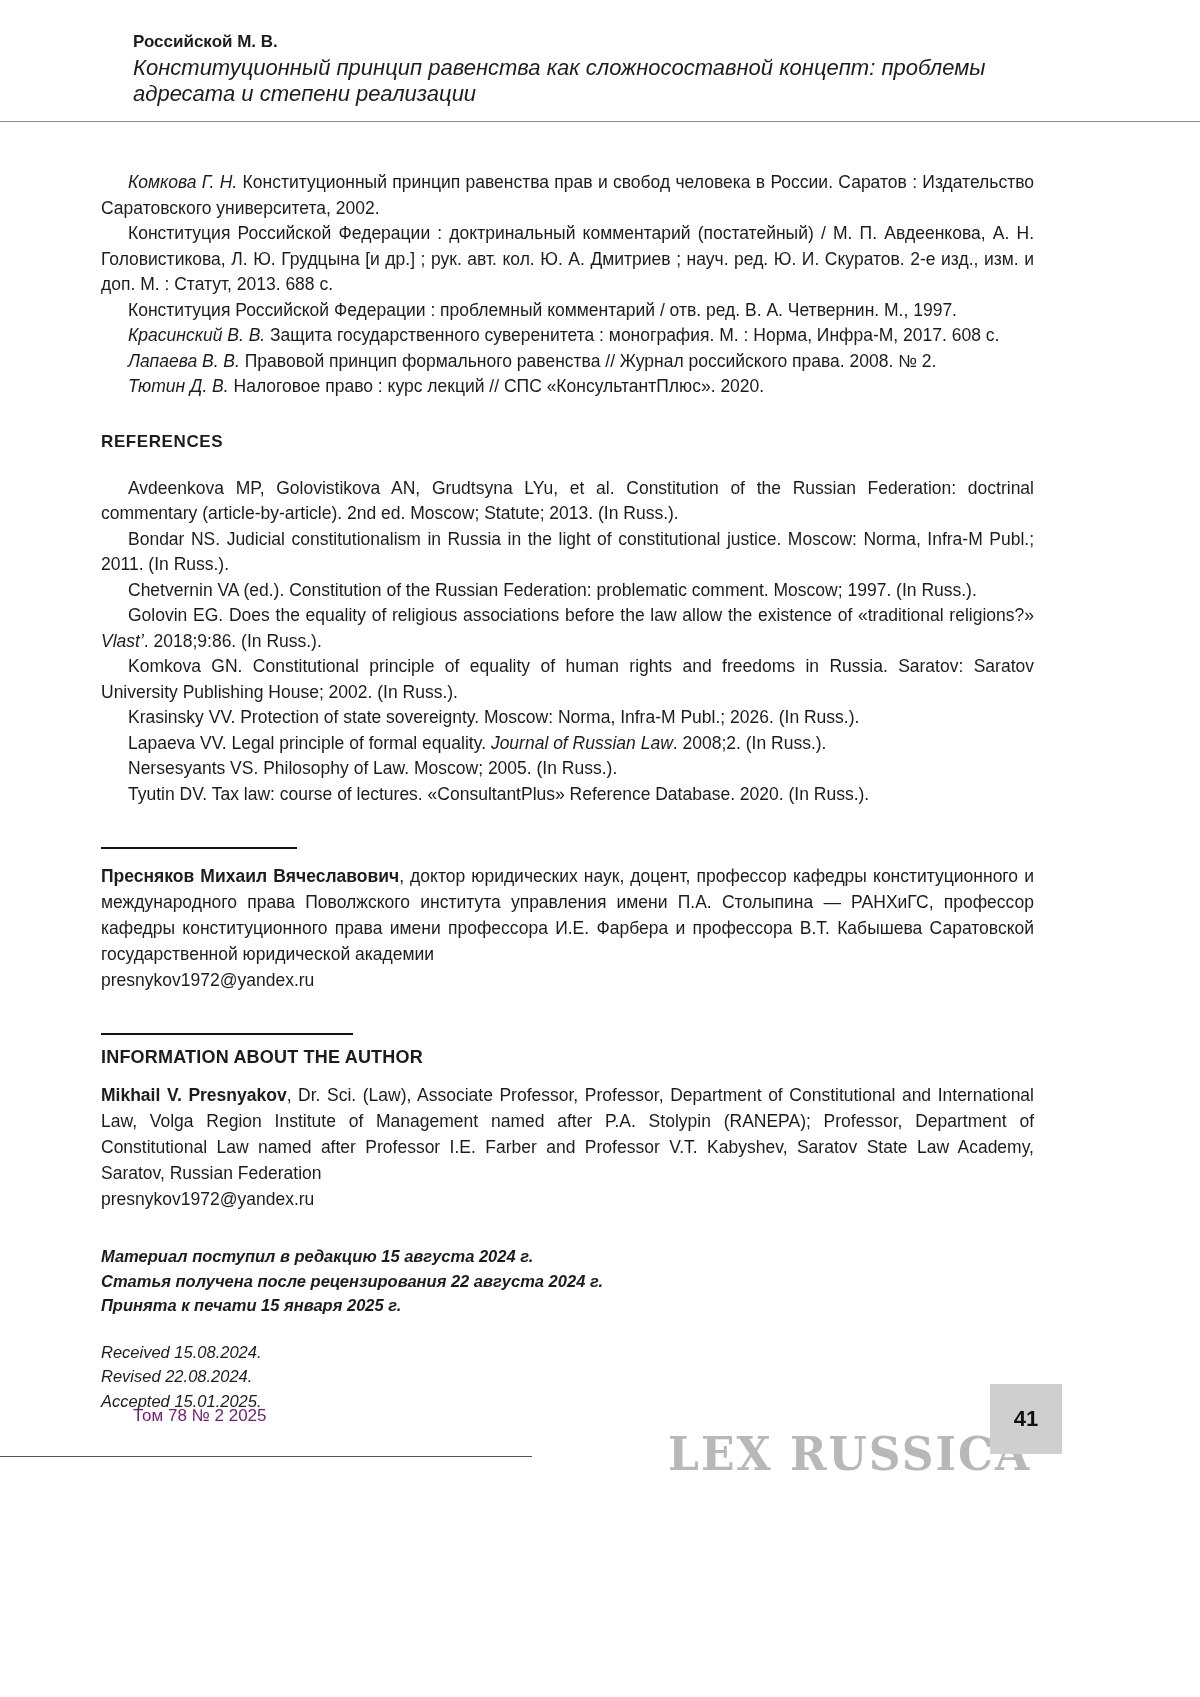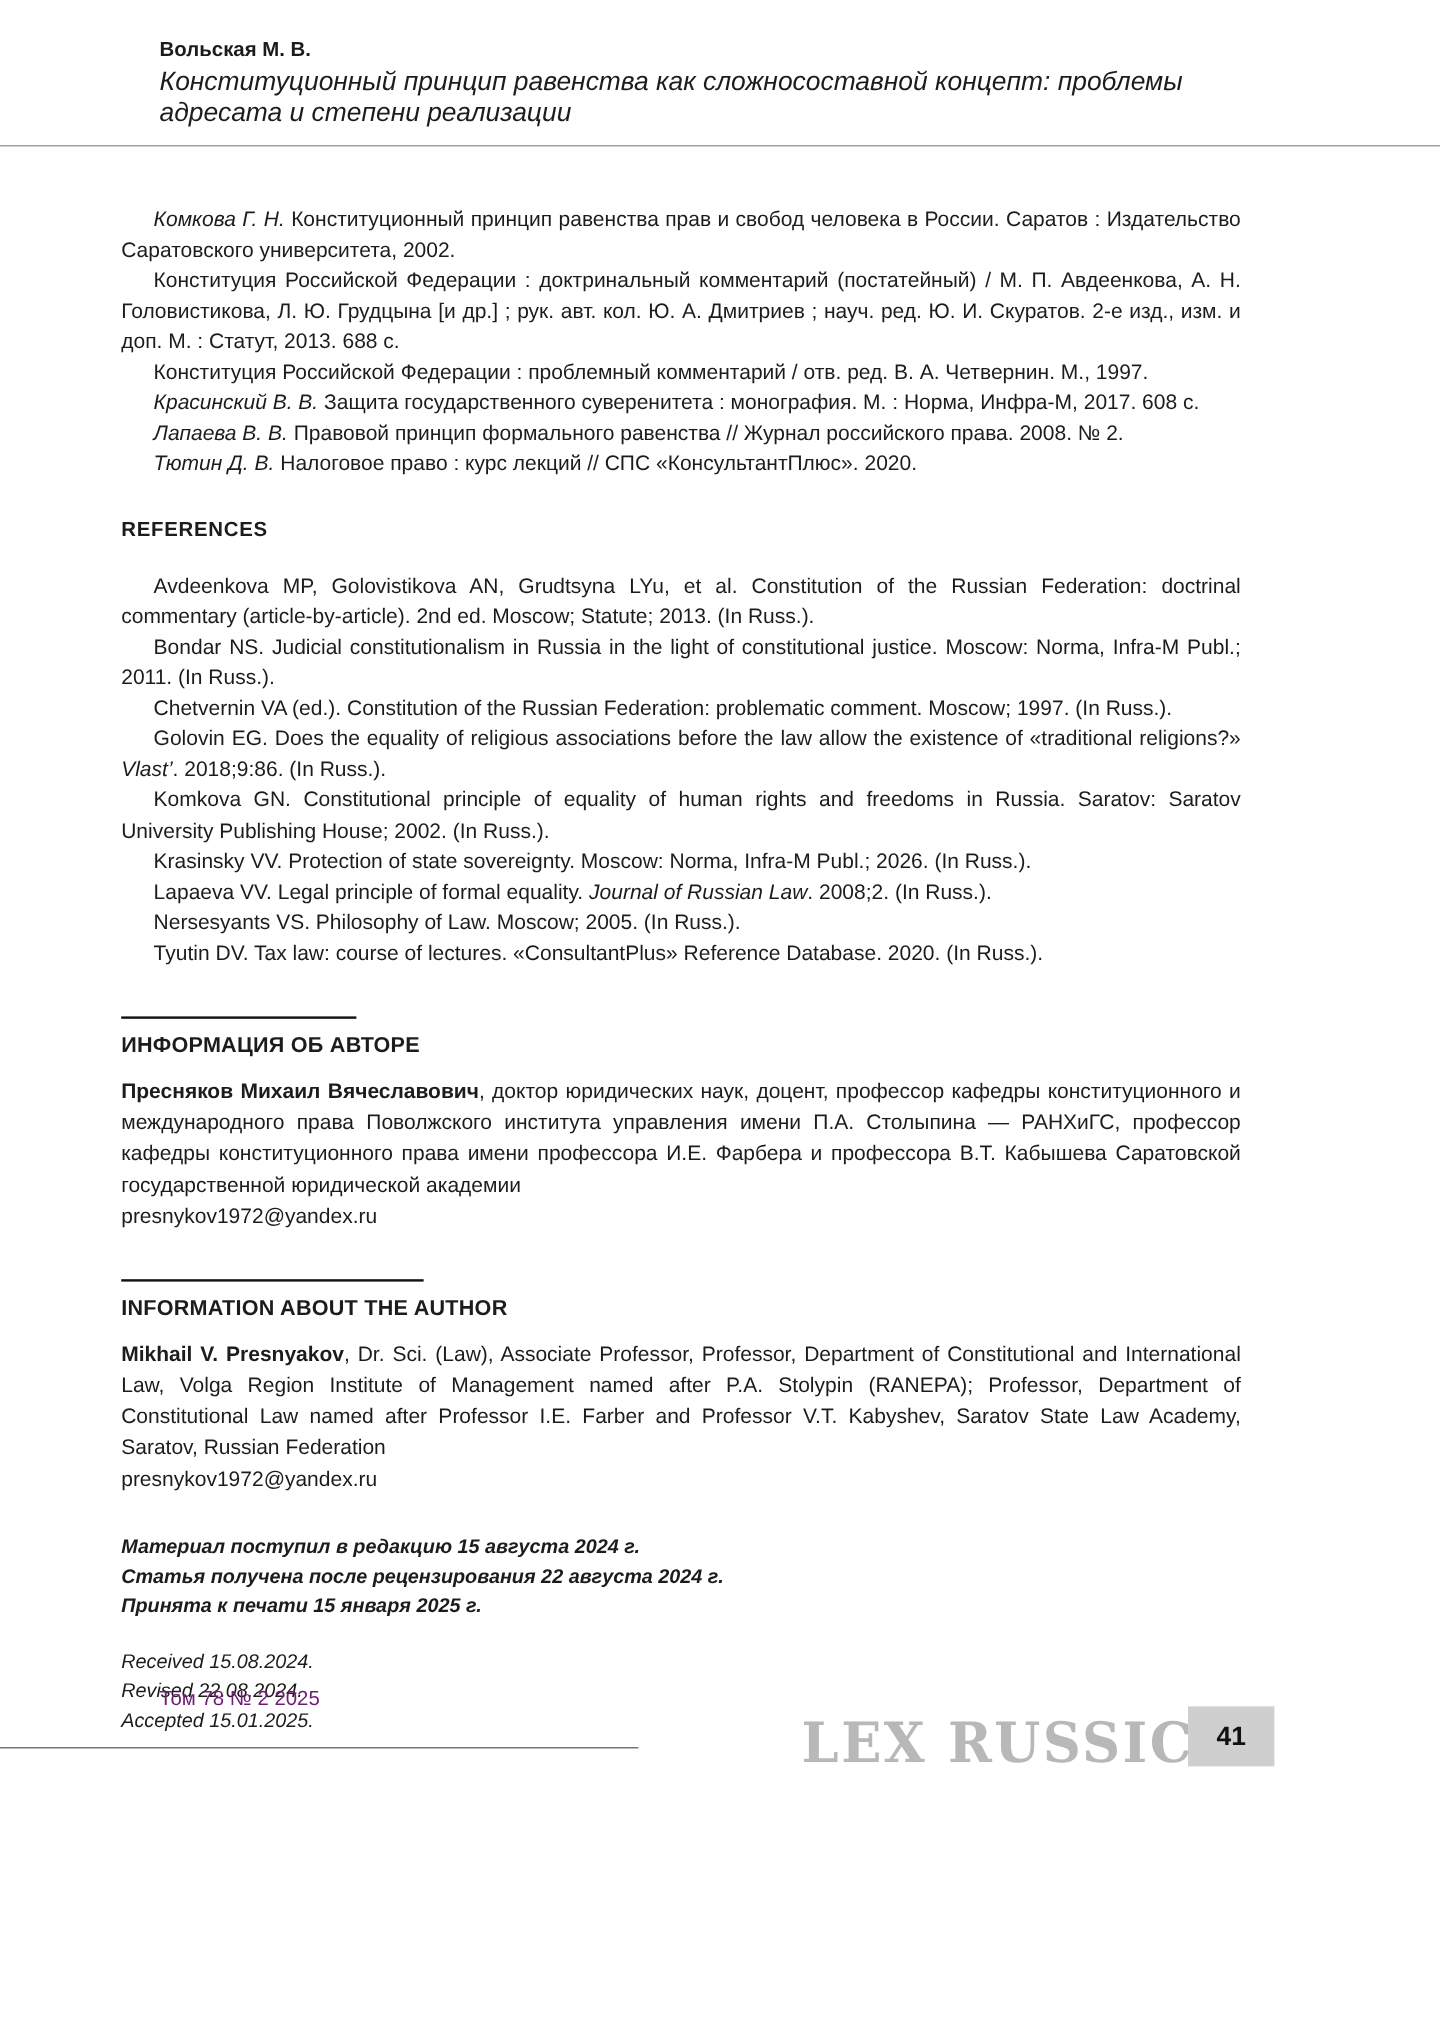--- a/index.html
+++ b/index.html
@@ -54,34 +54,34 @@
   }
   .logo {
     position:absolute; left:668px; top:1428px;
     font-family:"DejaVu Serif", serif;
     font-size:44px; font-weight:700;
     color:#b8b8b8; letter-spacing:2px;
     transform:scaleY(1.05);
     white-space:nowrap;
   }
   .pagenum-box {
-    position:absolute; left:990px; top:1422px;
-    width:72px; height:50px;
+    position:absolute; left:990px; top:1384px;
+    width:72px; height:70px;
     background:#cfcfcf;
     display:flex; align-items:center; justify-content:center;
     font-size:22px; font-weight:700; color:#111;
   }
 </style>
 </head>
 <body>
 
 <div class="page">
 
   <div class="hdr">
-    <div class="hdr-author">Вольская М. В.</div>
+    <div class="hdr-author">Российской М. В.</div>
     <div class="hdr-title">Конституционный принцип равенства как сложносоставной концепт: проблемы адресата и степени реализации</div>
   </div>
   <div class="hdr-rule"></div>
 
   <div class="content">
 
     <section class="biblio">
       <p class="bib"><span style="font-style: italic;">Комкова Г. Н.</span><span> Конституционный принцип равенства прав и свобод человека в России. Саратов : Издательство Саратовского университета, 2002.</span></p>
       <p class="bib"><span>Конституция Российской Федерации : доктринальный комментарий (постатейный) / М. П. Авдеенкова, А. Н. Головистикова, Л. Ю. Грудцына [и др.] ; рук. авт. кол. Ю. А. Дмитриев ; науч. ред. Ю. И. Скуратов. 2-е изд., изм. и доп. М. : Статут, 2013. 688 с.</span></p>
       <p class="bib"><span>Конституция Российской Федерации : проблемный комментарий / отв. ред. В. А. Четвернин. М., 1997.</span></p>
@@ -98,21 +98,20 @@
       <p class="ref"><span>Chetvernin VA (ed.). Constitution of the Russian Federation: problematic comment. Moscow; 1997. (In Russ.).</span></p>
       <p class="ref"><span>Golovin EG. Does the equality of religious associations before the law allow the existence of «traditional religions?» </span><span style="font-style: italic;">Vlast’</span><span>. 2018;9:86. (In Russ.).</span></p>
       <p class="ref"><span>Komkova GN. Constitutional principle of equality of human rights and freedoms in Russia. Saratov: Saratov University Publishing House; 2002. (In Russ.).</span></p>
       <p class="ref"><span>Krasinsky VV. Protection of state sovereignty. Moscow: Norma, Infra-M Publ.; 2026. (In Russ.).</span></p>
       <p class="ref"><span>Lapaeva VV. Legal principle of formal equality. </span><span style="font-style: italic;">Journal of Russian Law</span><span>. 2008;2. (In Russ.).</span></p>
       <p class="ref"><span>Nersesyants VS. Philosophy of Law. Moscow; 2005. (In Russ.).</span></p>
       <p class="ref"><span>Tyutin DV. Tax law: course of lectures. «ConsultantPlus» Reference Database. 2020. (In Russ.).</span></p>
     </section>
 
     <div class="mini-rule"></div>
-    <h3 class="sect-heading">ИНФОРМАЦИЯ ОБ АВТОРЕ</h3>
     <p class="author-para"><span style="font-weight: 700;">Пресняков Михаил Вячеславович</span><span>, доктор юридических наук, доцент, профессор кафедры конституционного и международного права Поволжского института управления имени П.А. Столыпина — РАНХиГС, профессор кафедры конституционного права имени профессора И.Е. Фарбера и профессора В.Т. Кабышева Саратовской государственной юридической академии</span></p>
     <p class="plain-line">presnykov1972@yandex.ru</p>
 
     <div class="mini-rule wide"></div>
     <h3 class="sect-heading">INFORMATION ABOUT THE AUTHOR</h3>
     <p class="author-para"><span style="font-weight: 700;">Mikhail V. Presnyakov</span><span>, Dr. Sci. (Law), Associate Professor, Professor, Department of Constitutional and International Law, Volga Region Institute of Management named after P.A. Stolypin (RANEPA); Professor, Department of Constitutional Law named after Professor I.E. Farber and Professor V.T. Kabyshev, Saratov State Law Academy, Saratov, Russian Federation</span></p>
     <p class="plain-line">presnykov1972@yandex.ru</p>
 
     <div class="dates dates-ru">
       <div>Материал поступил в редакцию 15 августа 2024 г.</div>

